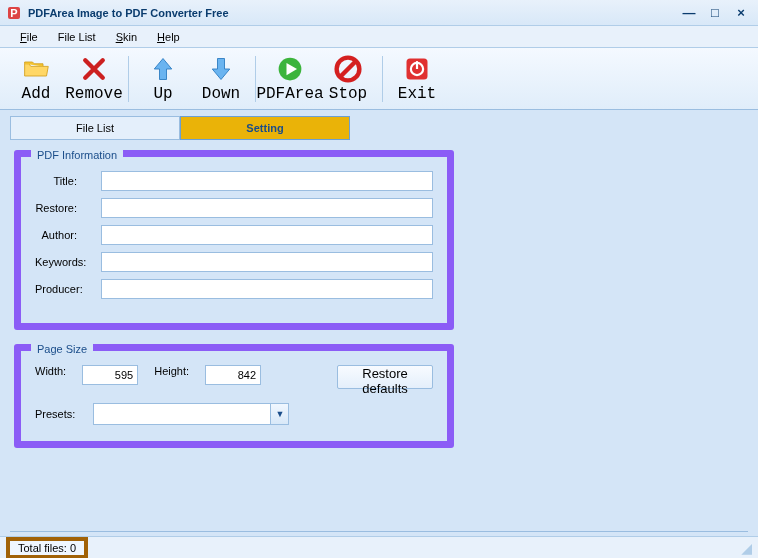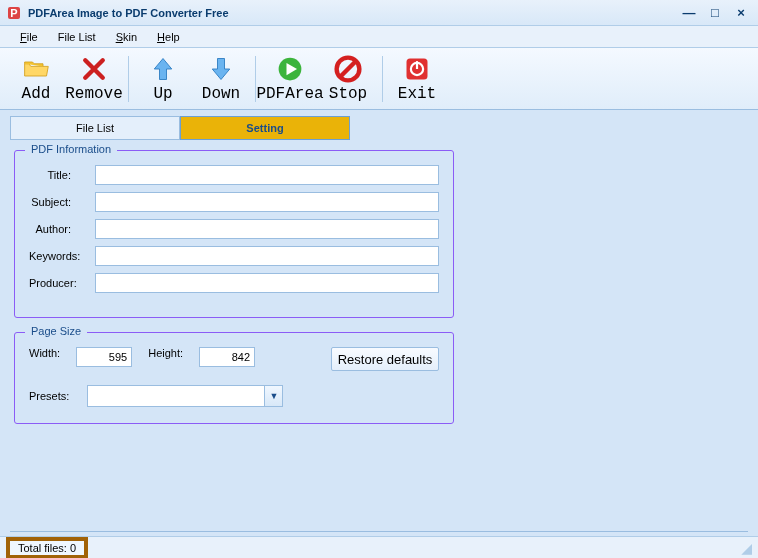--- a/index.html
+++ b/index.html
@@ -19,21 +19,21 @@
 .tool-btn { display: flex; flex-direction: column; align-items: center; justify-content: center; width: 56px; height: 52px; border: 1px solid transparent; border-radius: 3px; cursor: pointer; gap: 2px; }
 .tool-icon { width: 28px; height: 28px; display: flex; align-items: center; justify-content: center; }
 .tool-label { font-size: 16px; color: #000; font-family: Liberation Mono, monospace; }
 .tool-sep { width: 1px; height: 46px; background: #b0cde8; margin: 0 4px; }
 
 .tabs { display: flex; padding: 6px 10px 0 10px; gap: 0; }
 .tab { width: 170px; height: 24px; display: flex; align-items: center; justify-content: center; border: 1px solid #9abde0; background: #e4effb; cursor: pointer; }
 .tab.active { background: #eab308; border: 1px solid #6a9fd4; color: #1a4d8a; font-weight: bold; }
 
 .content { padding: 10px 14px; }
-.fieldset { border: 1px solid #8b5cf6; border-radius: 3px; padding: 14px 14px 16px 14px; margin-bottom: 14px; position: relative; }
+.fieldset { border: 7px solid #8b5cf6; border-radius: 3px; padding: 14px 14px 16px 14px; margin-bottom: 14px; position: relative; }
 .legend { position: absolute; top: -8px; left: 10px; background: #d4e5f7; padding: 0 6px; color: #1a4d8a; }
 
 .form-row { display: flex; align-items: center; margin-bottom: 7px; }
 .form-label { width: 66px; text-align: right; padding-right: 24px; color: #000; }
 .text-input { flex: 1; max-width: 350px; height: 20px; border: 1px solid #9abde0; background: #fff; padding: 0 4px; outline: none; }
 
 .page-size-row { display: flex; align-items: flex-start; gap: 16px; margin-bottom: 14px; }
 .num-input { width: 56px; height: 20px; border: 1px solid #9abde0; background: #fff; padding: 8px 4px; text-align: right; outline: none; }
 .restore-btn { margin-left: 60px; width: 120px; height: 24px; border: 1px solid #9abde0; background: linear-gradient(#f8fbff, #e4effb); cursor: pointer; border-radius: 2px; font-size: 13px; }
 
@@ -148,21 +148,21 @@
 
 <div class="content">
 
   <div class="fieldset" style="width:440px;">
     <div class="legend">PDF Information</div>
     <div class="form-row">
       <div class="form-label">Title:</div>
       <input class="text-input" value="" style="">
     </div>
     <div class="form-row">
-      <div class="form-label">Subject:</div>
+      <div class="form-label">Restore:</div>
       <input class="text-input" value="" style="">
     </div>
     <div class="form-row">
       <div class="form-label">Author:</div>
       <input class="text-input" value="" style="">
     </div>
     <div class="form-row">
       <div class="form-label">Keywords:</div>
       <input class="text-input" value="" style="">
     </div>

